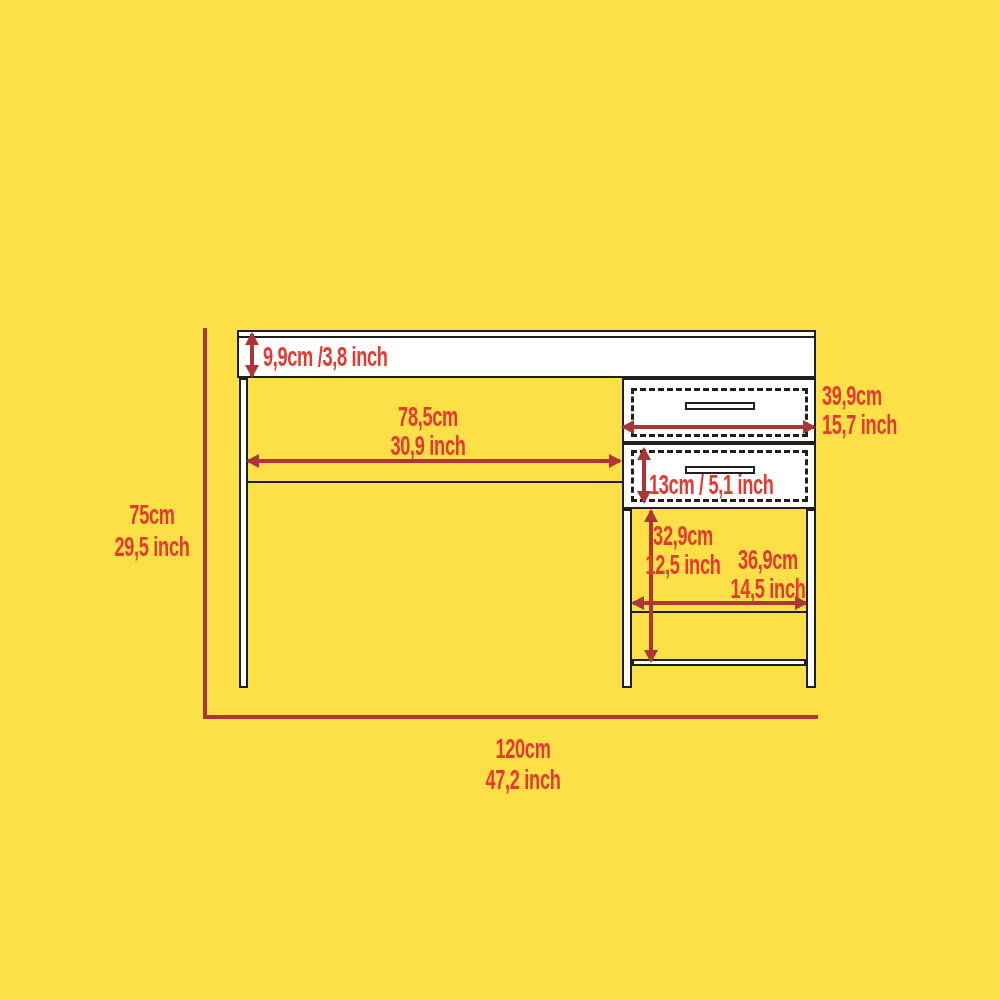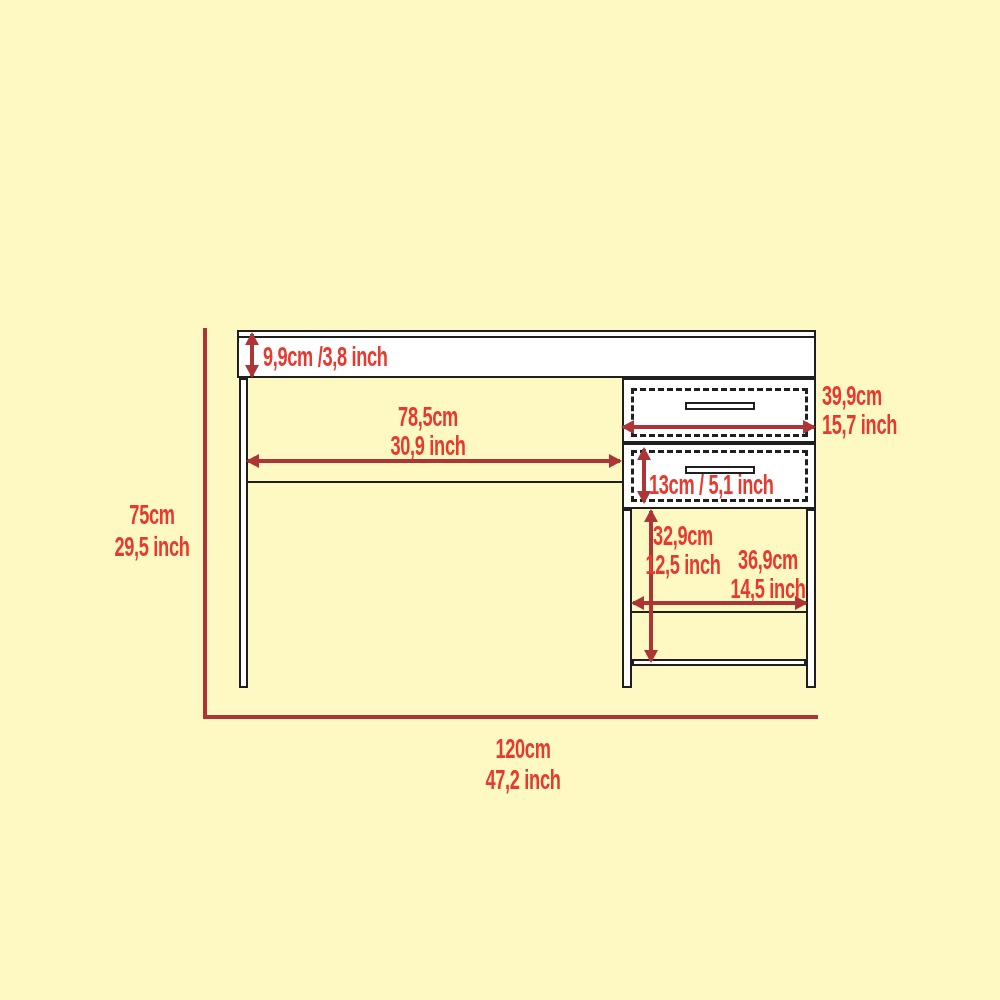--- a/index.html
+++ b/index.html
@@ -4,21 +4,21 @@
 <style>
   html,body{margin:0;padding:0;background:#ffffff;}
   :root{
     --ink:#1f1f1f;
     --dim:#ad3536;
     --txt:#e8392f;
   }
   #scene{
     position:relative;
     width:1000px;height:1000px;
-    background:#fef9c3;
+    background:#fde047;
     overflow:hidden;
     font-family:"Liberation Sans",sans-serif;
   }
   .abs{position:absolute;box-sizing:border-box;}
   
   .outl{border:2px solid var(--ink);background:#ffffff;}
   .dash{border:3px dashed var(--ink);background:#ffffff;}
   .ink{background:var(--ink);}
   
   .ah{position:absolute;height:4px;background:var(--dim);}

